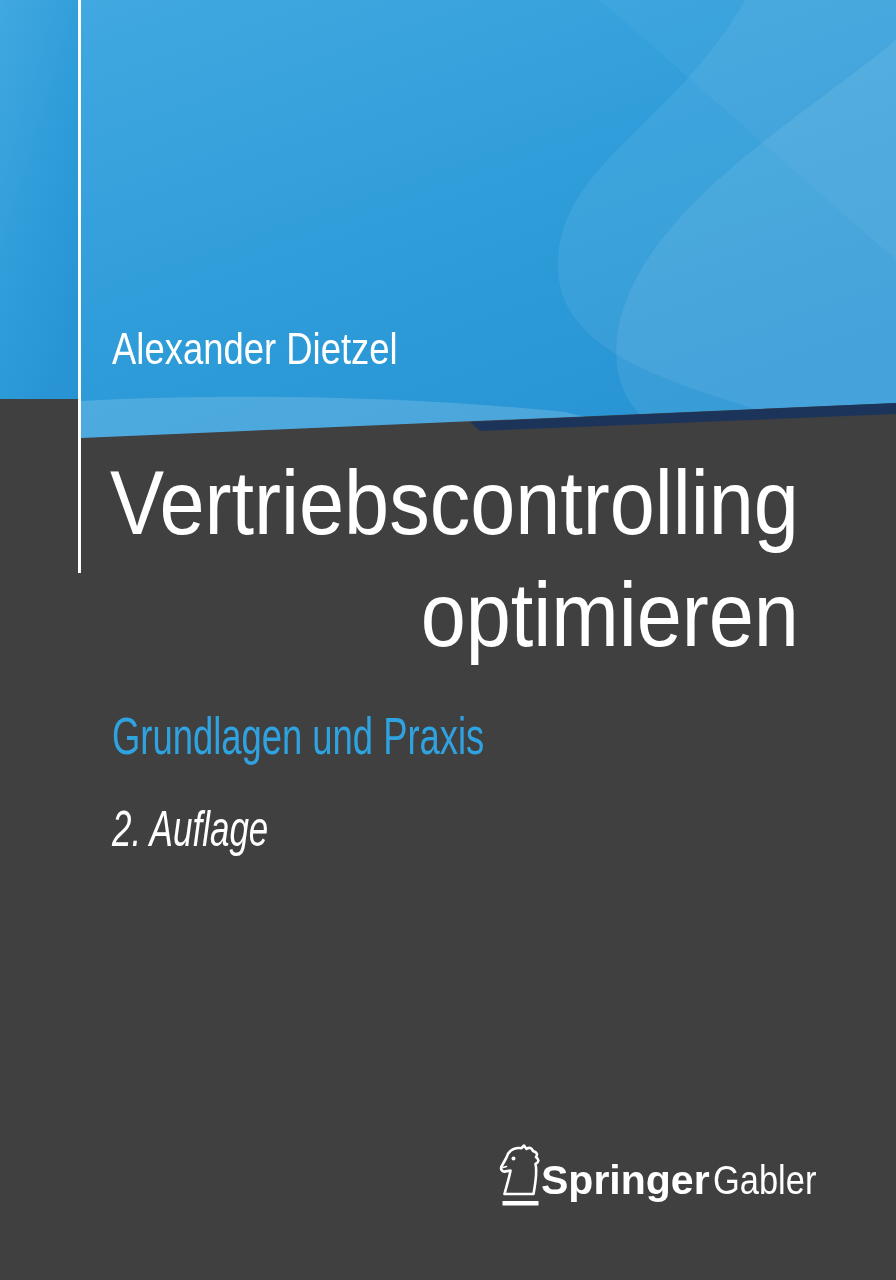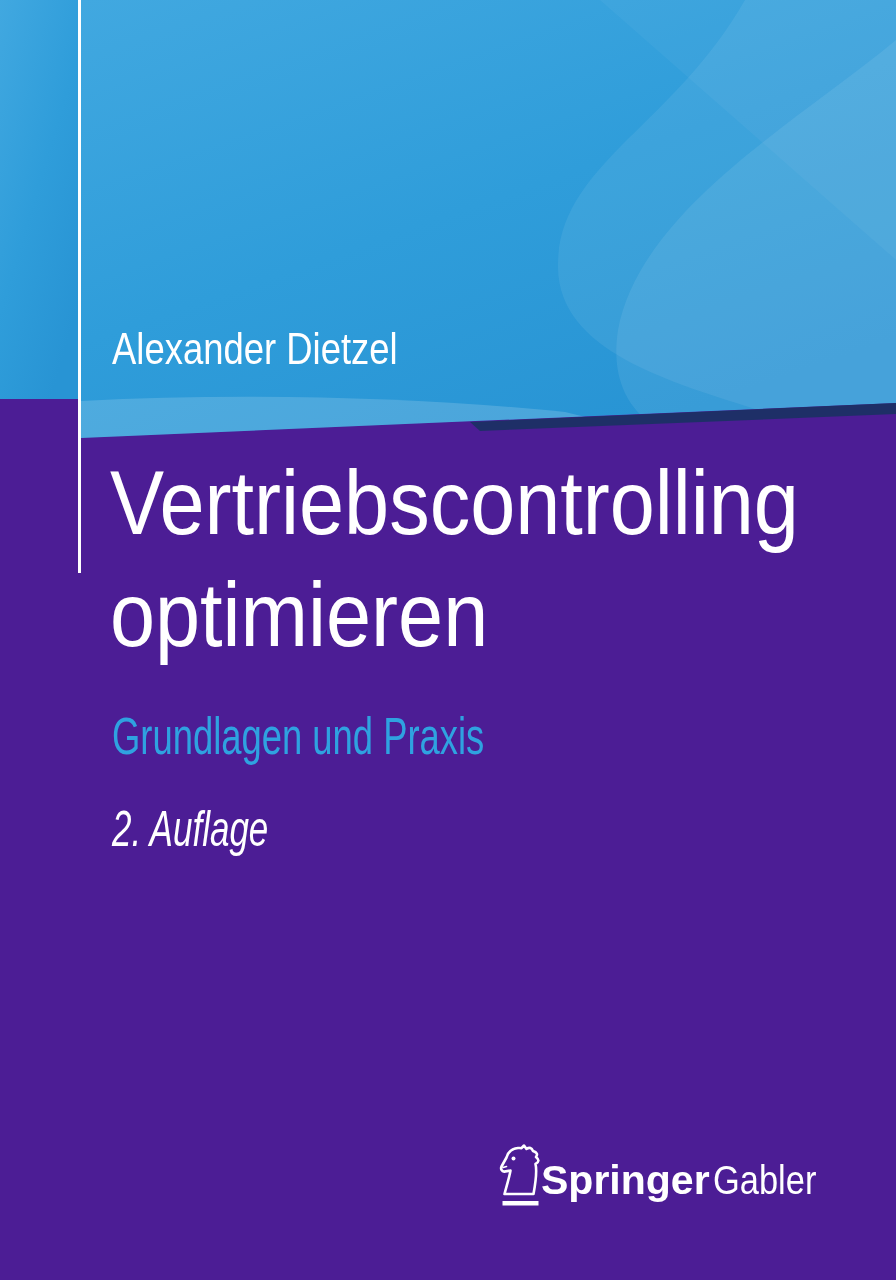--- a/index.html
+++ b/index.html
@@ -1,21 +1,22 @@
 <!DOCTYPE html>
 <html><head>
 <meta charset="utf-8">
 <style>
   html,body{margin:0;padding:0;background:#222;}
   .cover{
     position:relative;
     width:896px;height:1280px;
-    background:#4c1d95;
+    background:#404040;
     overflow:hidden;
     font-family:"Liberation Sans",sans-serif;
+    text-align:right;
   }
   .cover-art{position:absolute;left:0;top:0;width:896px;height:1280px;display:block;}
   .accent-line{
     position:absolute;left:78px;top:0;width:3px;height:573px;
     background:#FFFFFF;
   }
   .txt{position:absolute;white-space:nowrap;transform-origin:0 0;color:#FFFFFF;}
   .author{
     left:112px;top:326px;font-size:45px;line-height:45px;font-weight:500;
     transform:scaleX(0.81);letter-spacing:0;

